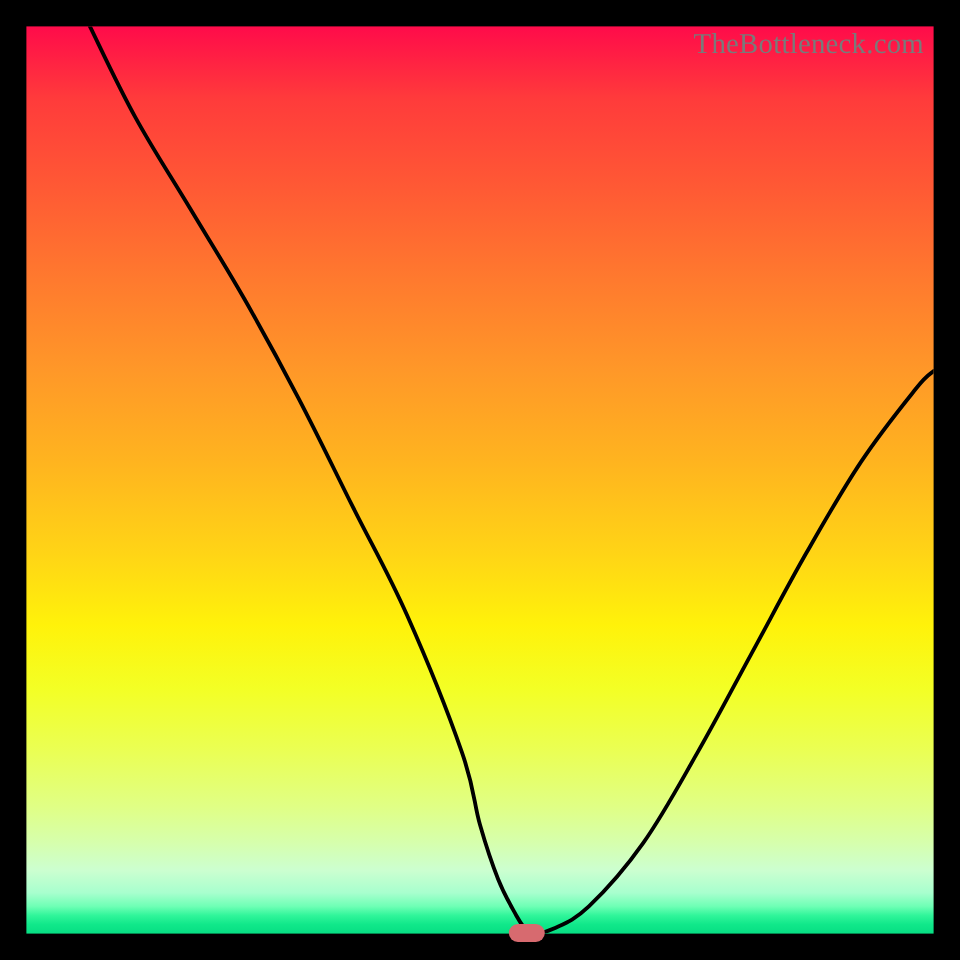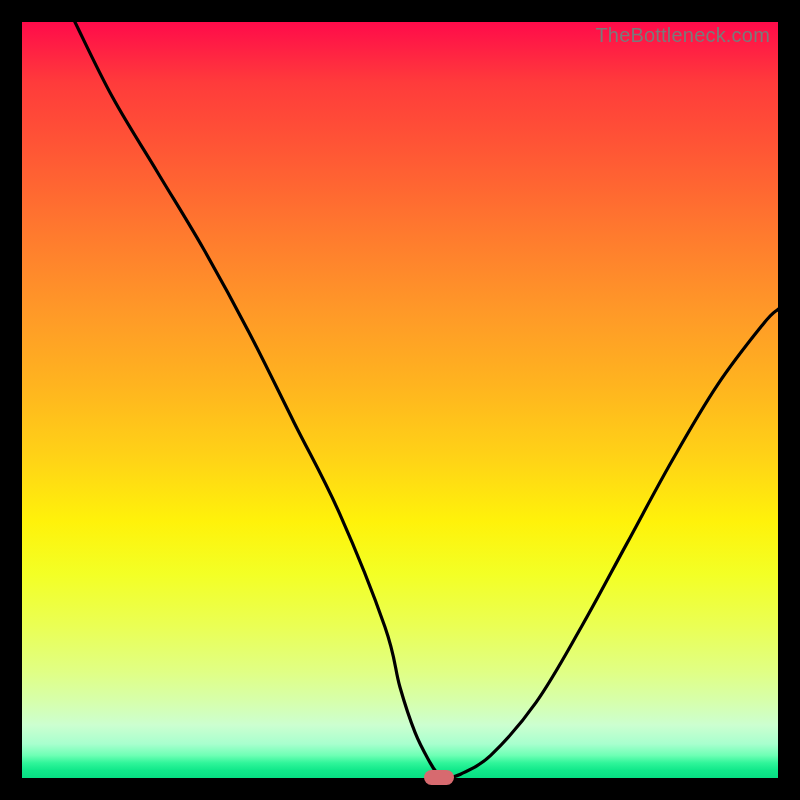--- a/index.html
+++ b/index.html
@@ -43,24 +43,25 @@
       #30f59a 98%,
       #10e88a 99%,
       #07de83 100%
     );
   }
   .watermark {
     position: absolute;
     top: 2px;
     right: 8px;
     color: #7a7a7a;
-    font-size: 20px;
+    font-size: 24px;
     font-weight: 400;
     letter-spacing: 0.2px;
     user-select: none;
+    font-family: Liberation Serif, serif;
   }
   svg.curve {
     position: absolute;
     left: 0;
     top: 0;
     width: 756px;
     height: 756px;
   }
   .marker {
     position: absolute;

